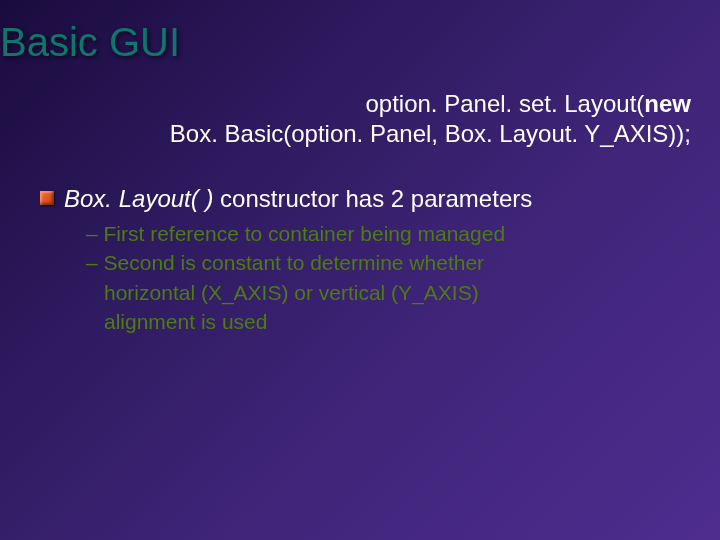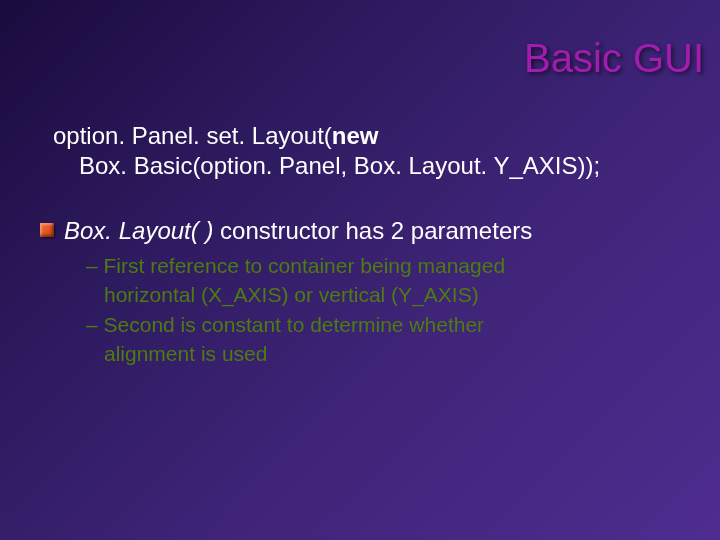--- a/index.html
+++ b/index.html
@@ -15,36 +15,37 @@
     color: #ffffff;
     position: relative;
   }
   .slide {
     width: 720px;
     height: 540px;
     box-sizing: border-box;
     padding: 0;
   }
   .title {
-    text-align: right;
+    text-align: left;
     font-size: 40px;
     font-weight: 400;
-    color: #a21caf;
-    margin: 16px;
+    color: #0f766e;
+    margin: 0;
     padding-top: 20px;
     padding-bottom: 24px;
     text-shadow: 2px 2px 4px rgba(0,0,0,0.6);
   }
   .code-block {
     font-size: 24px;
     color: #ffffff;
-    margin: 0 0 34px 13px;
+    margin: 0 0 34px 0;
     padding-left: 40px;
-    padding-right: 20px;
+    padding-right: 29px;
     line-height: 1.25;
+    text-align: right;
   }
   .code-line2 {
     padding-left: 26px;
   }
   .kw {
     font-weight: bold;
   }
   .bullet-row {
     display: flex;
     align-items: flex-start;
@@ -101,18 +102,18 @@
 
   <div class="bullet-row">
     <div class="bullet-icon"></div>
     <div class="bullet-text">
       <span class="italic">Box. Layout( )</span><span> constructor has 2 parameters</span>
     </div>
   </div>
 
   <div class="sub-list">
     <div class="sub-item">– First reference to container being managed</div>
+    <div class="sub-item">– Second is constant to determine whether</div>
     <div class="sub-item sub-indent">horizontal (X_AXIS) or vertical (Y_AXIS)</div>
-    <div class="sub-item">– Second is constant to determine whether</div>
     <div class="sub-item sub-indent">alignment is used</div>
   </div>
 
 </div>
 
 </body></html>

